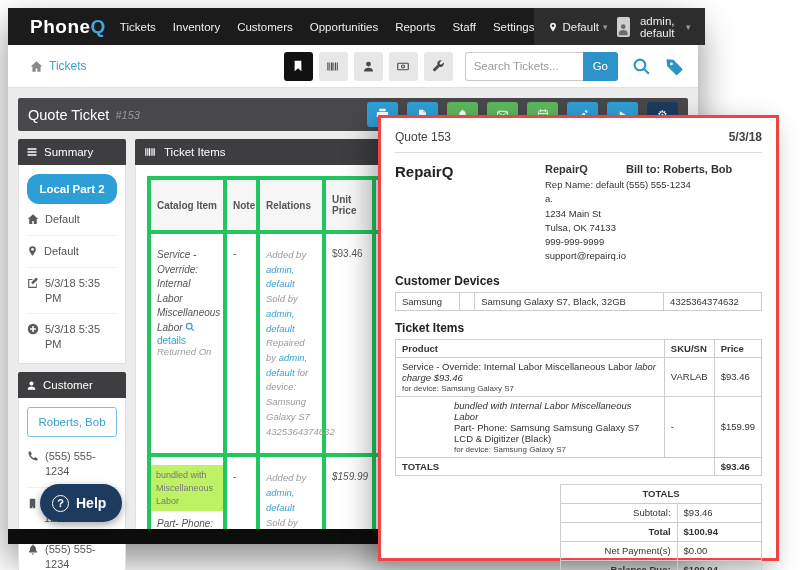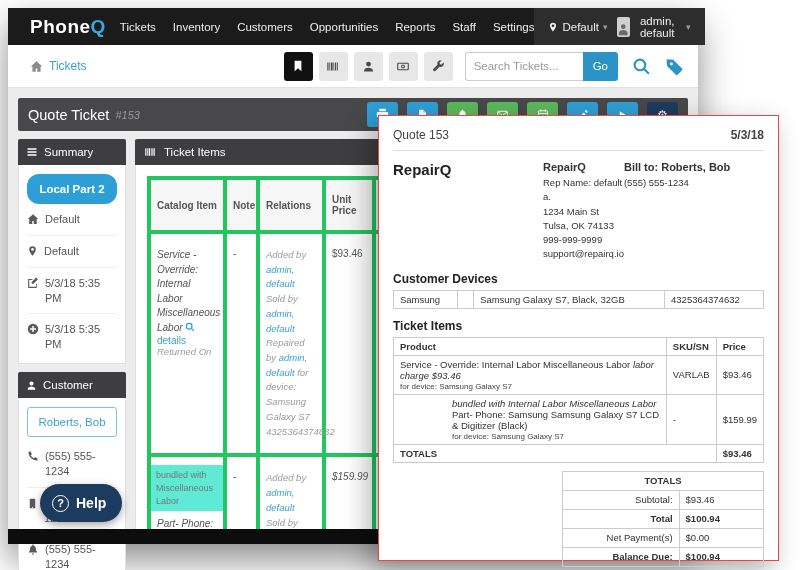--- a/index.html
+++ b/index.html
@@ -81,38 +81,38 @@
   .itable .c-item  { width:76px; }
   .itable .c-note  { width:33px; }
   .itable .c-rel   { width:66px; }
   .itable .c-price { width:50px; }
   .item-name { font-style:italic; color:#555; line-height:1.45; }
   .zoom-icon { color:#2e9fd6; vertical-align:middle; }
   .dlink { color:#3aa0d1; cursor:pointer; font-style:normal; }
   .muted { color:#9b9b9b; font-style:italic; }
   .rel { font-size:9.5px; line-height:1.55; font-style:italic; color:#9b9b9b; }
   .rel .link { color:#3aa0d1; cursor:pointer; }
-  .bundle-tag { background:#5eead4; color:#777; font-size:9px; line-height:1.4; padding:4px 5px; margin:-6px -6px 6px -6px; }
+  .bundle-tag { background:#bef264; color:#777; font-size:9px; line-height:1.4; padding:4px 5px; margin:-6px -6px 6px -6px; }
   .price-cell { color:#555; }
   .price-muted { color:#a9a9a9; font-style:italic; }
   .note-cell { text-align:center; color:#777; }
 
   
   .app-footer { position:absolute; left:0; bottom:0; width:100%; height:15px; background:#0d0d0d; }
 
   
   .help-pill { position:absolute; left:40px; top:484px; background:#1d3a5f; color:#fff; border:none; border-radius:19px;
                height:38px; padding:0 16px 0 12px; display:flex; align-items:center; gap:7px; font-size:14px; font-weight:bold;
                box-shadow:0 3px 8px rgba(0,0,0,.35); cursor:pointer; font-family:inherit; z-index:30; }
   .help-q { width:17px; height:17px; border:1.5px solid #fff; border-radius:50%; font-size:11px; font-weight:bold;
             display:flex; align-items:center; justify-content:center; }
 
   
   .doc { position:absolute; left:378px; top:115px; width:401px; height:446px; background:#fff;
-         border:1px solid #ef4444; box-shadow:-8px 10px 26px rgba(0,0,0,.32); padding:12px 14px; z-index:20;
+         border:3px solid #ef4444; box-shadow:-8px 10px 26px rgba(0,0,0,.32); padding:12px 14px; z-index:20;
          color:#333; }
   .doc-top { display:flex; justify-content:space-between; font-size:12px; color:#444; padding-bottom:8px;
              border-bottom:1px solid #ddd; }
   .doc-date { font-weight:bold; }
   .doc-cols { display:flex; margin-top:10px; }
   .doc-brand { flex:0 0 150px; font-size:15px; font-weight:bold; color:#222; }
   .doc-store { flex:1; }
   .doc-store-name { font-size:11px; font-weight:bold; margin-bottom:3px; }
   .doc-store-line { font-size:9.5px; line-height:1.5; color:#333; }
   .doc-bill { flex:0 0 145px; }

